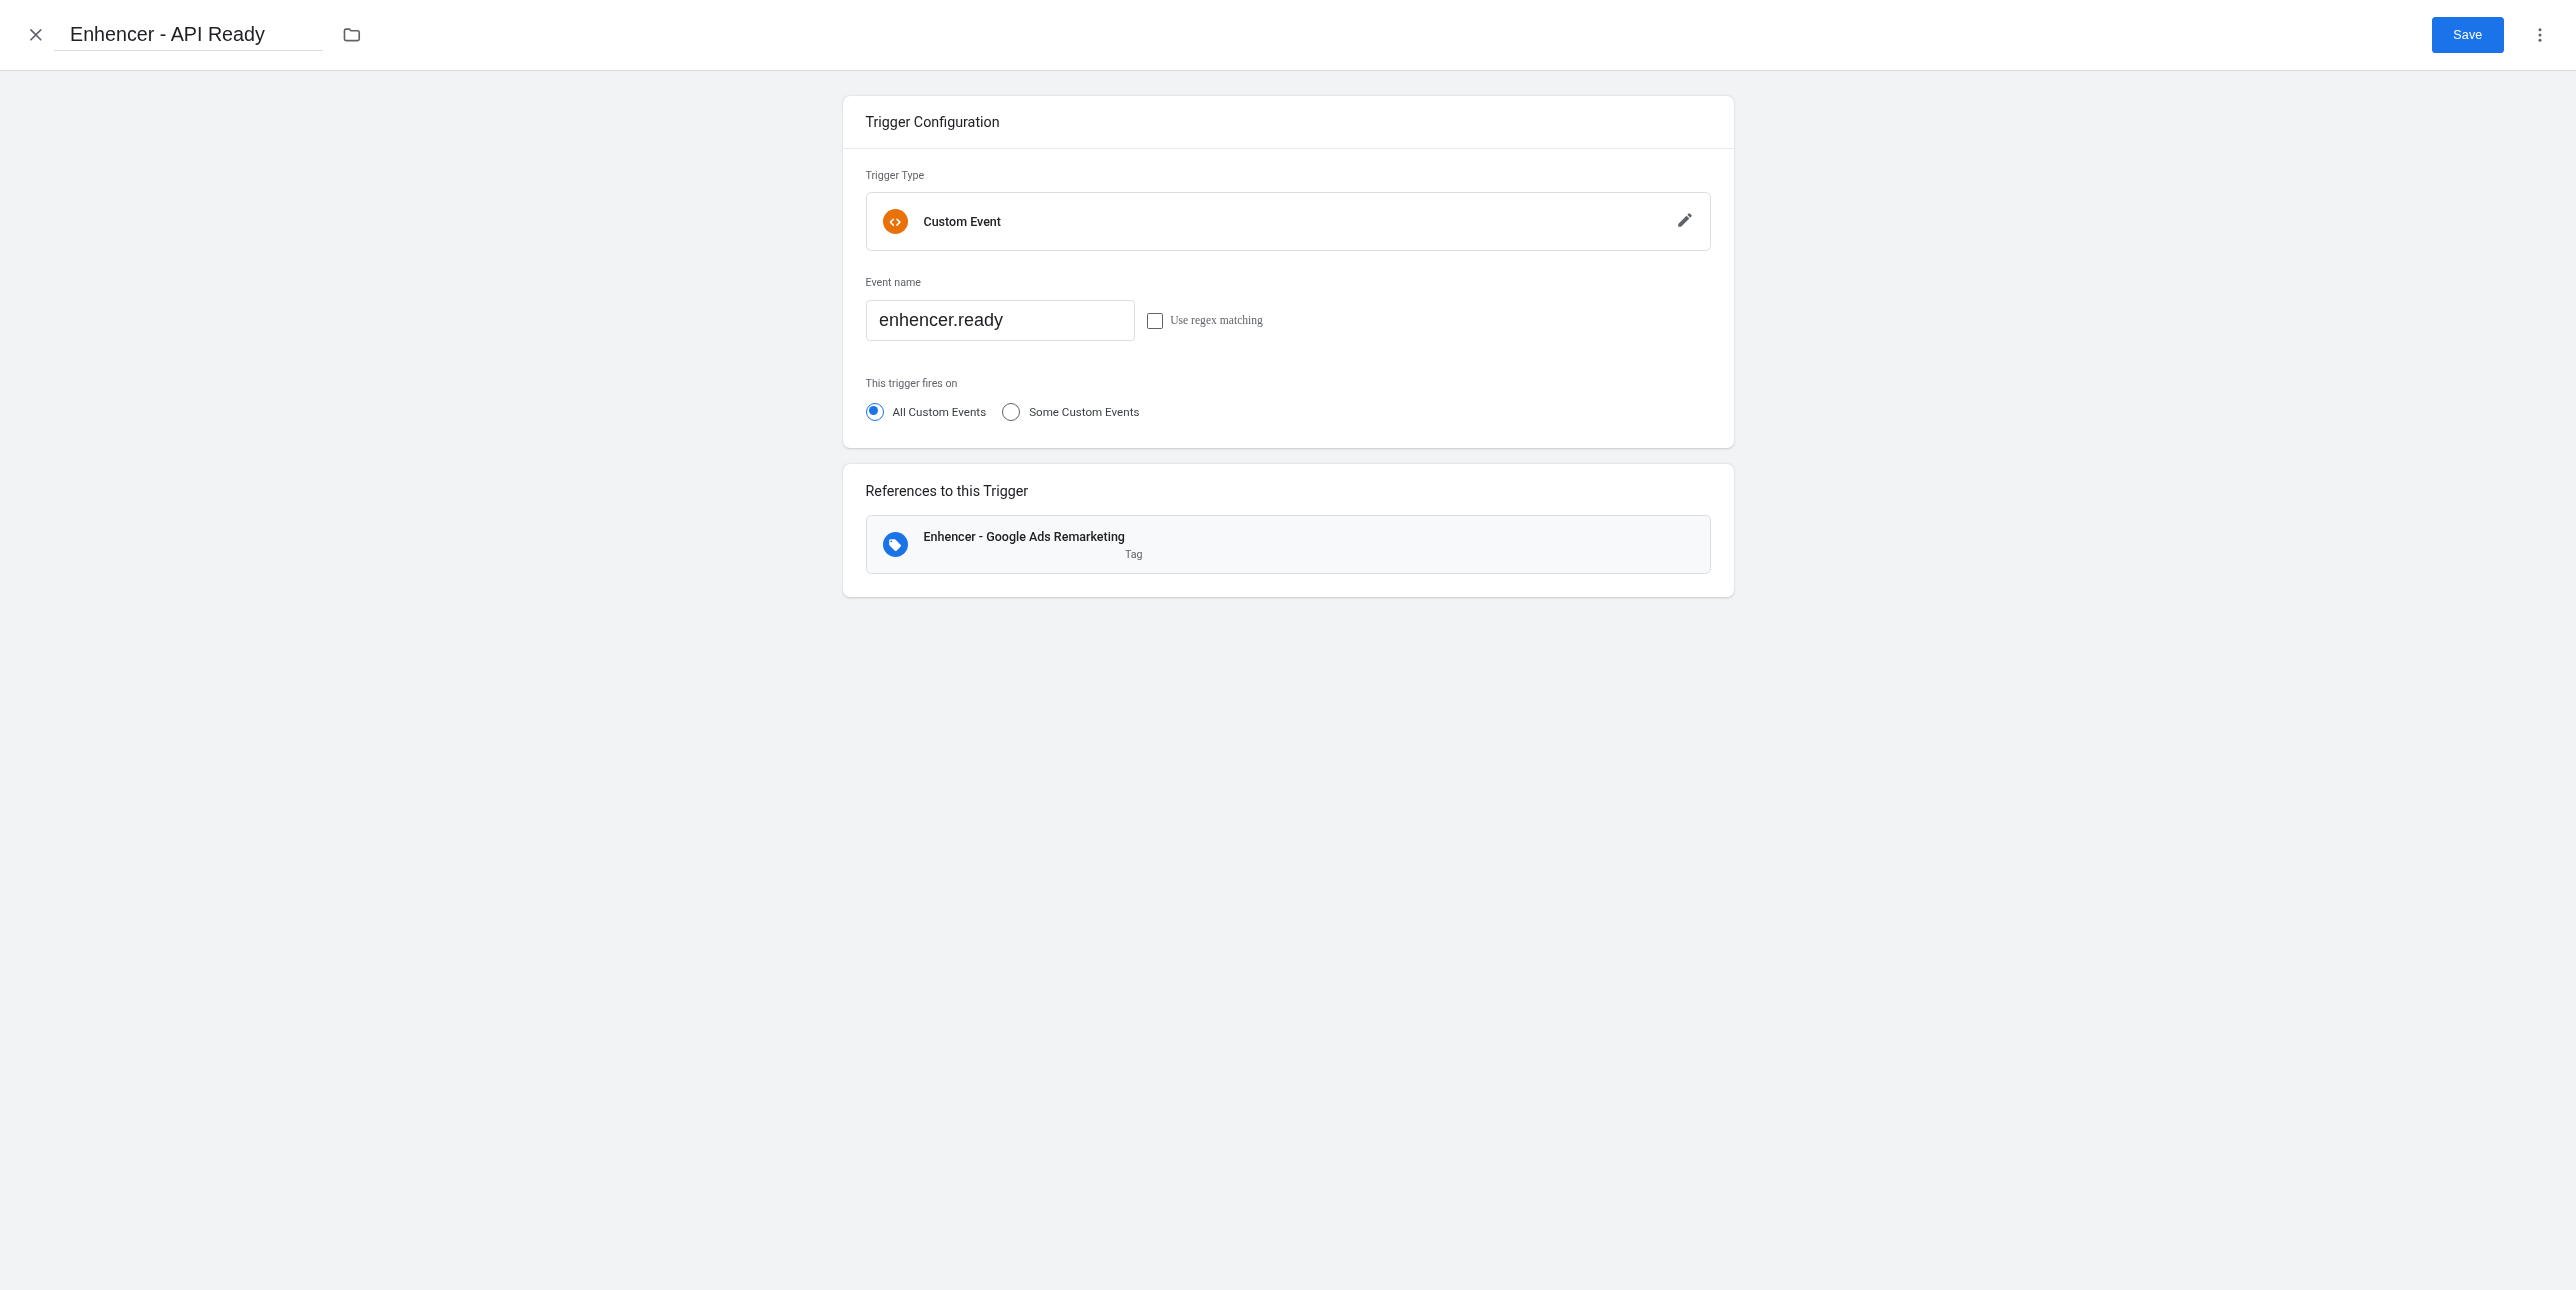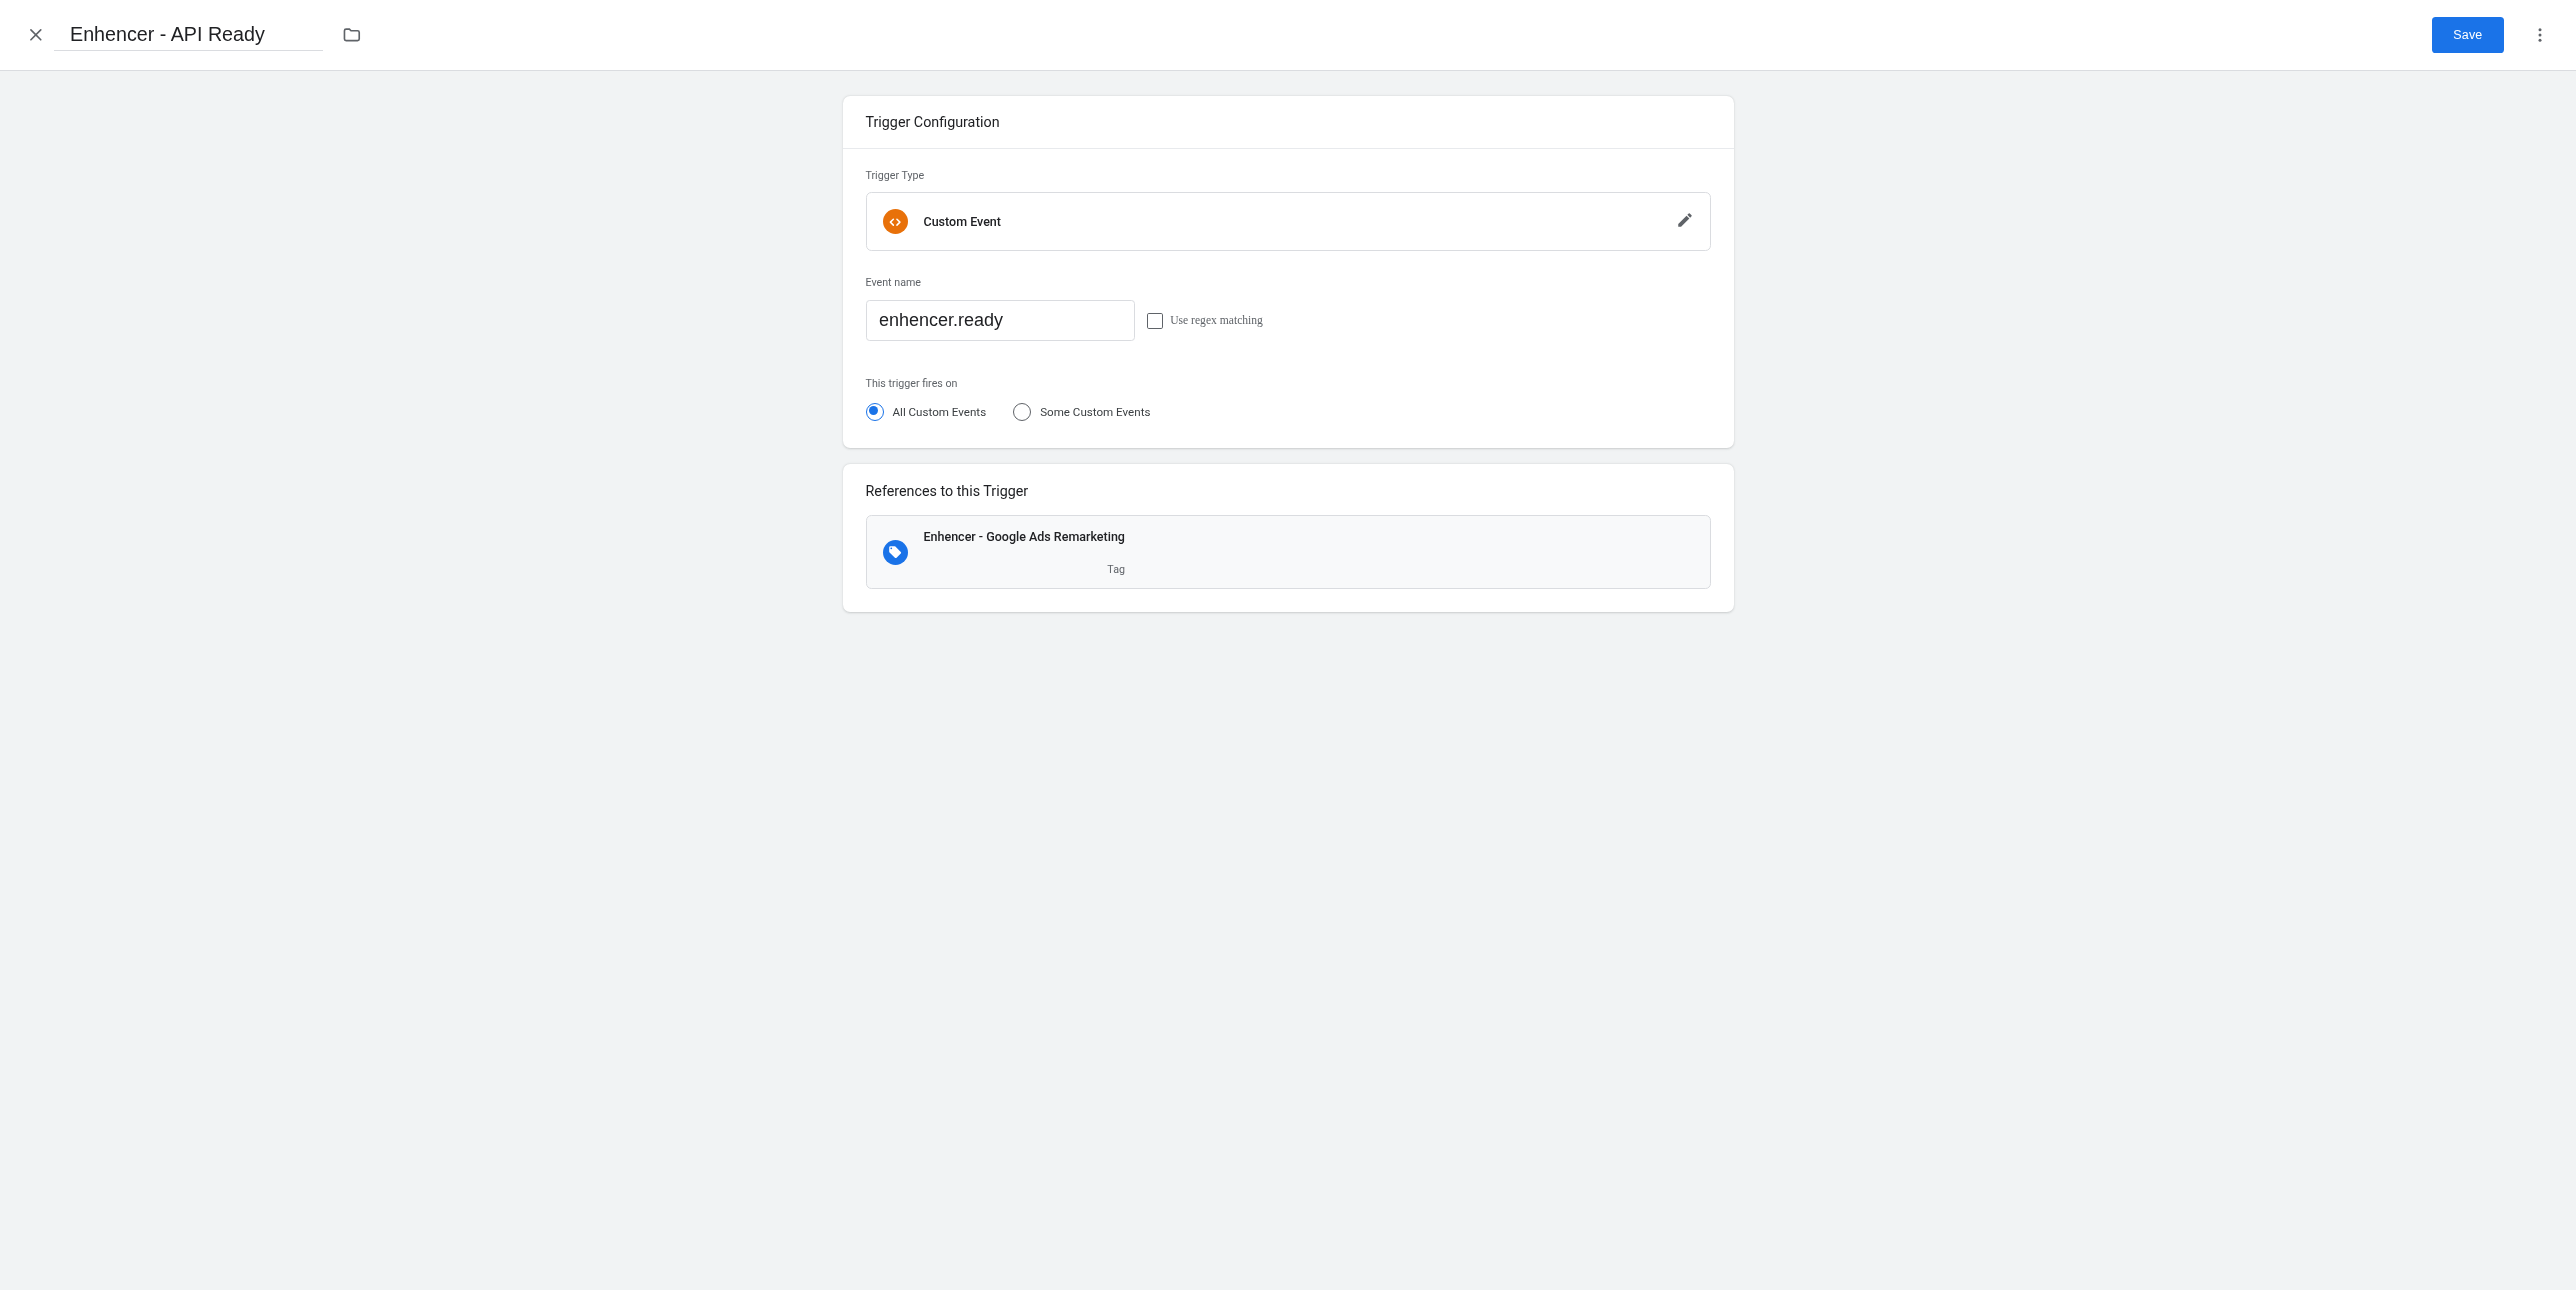--- a/index.html
+++ b/index.html
@@ -169,21 +169,21 @@
 }
 .checkbox-label {
   font-size: 11.6px;
   color:#5f6368;
   font-family:Liberation Serif, serif;
 }
 
 .radio-row {
   display:flex;
   align-items:center;
-  gap: 27px;
+  gap: 16px;
   margin-top: 12.5px;
 }
 .radio-opt {
   display:flex;
   align-items:center;
   gap: 9px;
   cursor:pointer;
 }
 .radio {
   width: 18px;
@@ -223,21 +223,21 @@
   width: 25px;
   height: 25px;
   border-radius: 50%;
   background: #1a73e8;
   display:flex;
   align-items:center;
   justify-content:center;
   color:#fff;
   flex-shrink:0;
 }
-.ref-text { display:flex; flex-direction:column;align-items:flex-end; }
+.ref-text { display:flex; flex-direction:row; }
 .ref-title { font-size: 12.5px; font-weight:500; color:#202124; }
 .ref-sub { font-size: 10.7px; color:#5f6368;margin-top:19px; }
 </style>
 </head>
 <body>
 
 <div class="header">
   <div class="close-btn">
     <svg width="19.7" height="19.7" viewBox="0 0 24 24" fill="none" stroke="currentColor" stroke-width="2" stroke-linecap="round">
         <line x1="18" y1="6" x2="6" y2="18"></line>

